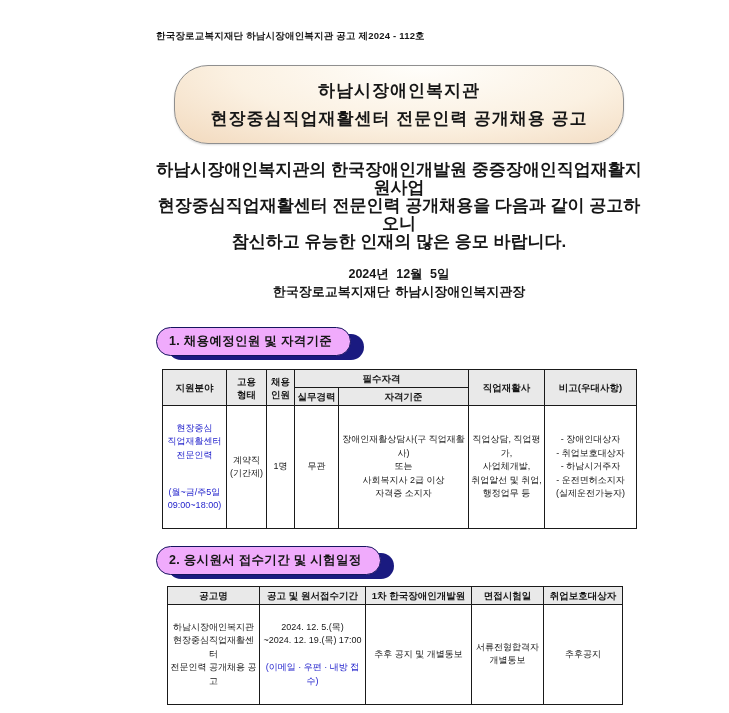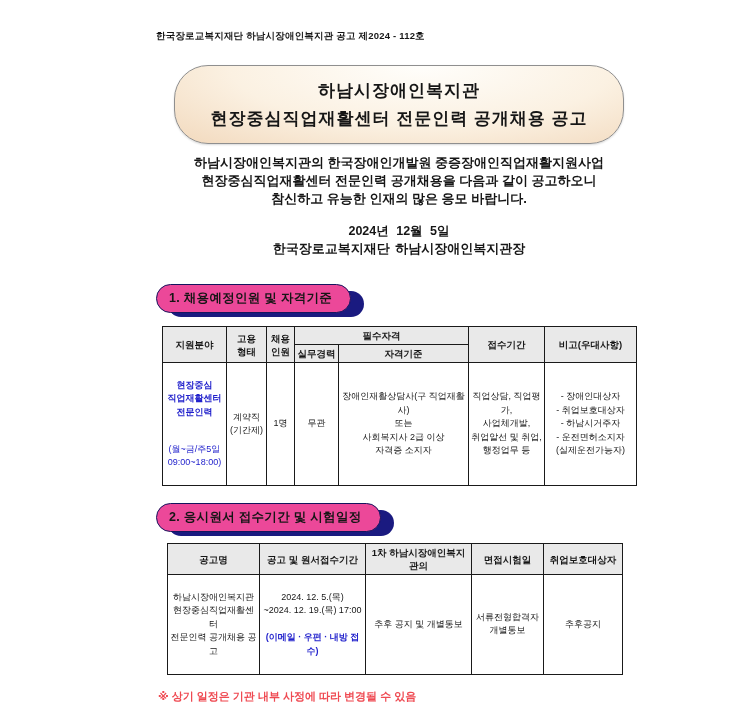--- a/index.html
+++ b/index.html
@@ -18,49 +18,49 @@
     border:1px solid #8f8f8f;
     border-radius:34px;
     background:radial-gradient(ellipse at 55% 0%, #fffefb 0%, #fbf1e2 55%, #f2d9bd 100%);
     text-align:center;
     padding:11px 4px 10px 4px;
     box-shadow:0 1px 2px rgba(0,0,0,0.15);
   }
   .title-box .tl { font-size:17px; font-weight:bold; line-height:28px; letter-spacing:1px; }
 
   .intro {
-    margin-top:10px; text-align:center;
-    font-size:13px; font-weight:bold; line-height:18px; white-space:pre-line;
+    margin-top:17px; text-align:center;
+    font-size:17px; font-weight:bold; line-height:18px; white-space:pre-line;
   }
   .date-line   { margin-top:15px; text-align:center; font-size:12.5px; font-weight:bold; word-spacing:4px; }
   .sign-line   { text-align:center; font-size:13px;   font-weight:bold; word-spacing:2px; }
 
   .pill-wrap { position:relative; display:inline-block; margin-top:26px; }
   .pill-wrap.second { margin-top:17px; }
   .pill-shadow {
     position:absolute; left:12px; top:7px; right:-13px; bottom:-4px;
     background:#1a1a80; border-radius:16px;
   }
   .pill {
     position:relative; display:inline-block;
-    background:#ec4899; border:1.6px solid #15155e; border-radius:16px;
+    background:#f0abfc; border:1.6px solid #15155e; border-radius:16px;
     padding:5px 18px 5px 12px;
     font-size:12.5px; font-weight:bold; letter-spacing:0.3px;
   }
 
   table { border-collapse:collapse; table-layout:fixed; background:#fff; }
   .t1 { margin:13px 0 0 6px;  width:474px; border:1.6px solid #1a1a1a; }
   .t2 { margin:11px 16px 0 11px; width:455px; border:1.6px solid #1a1a1a; }
   th, td { border:1px solid #1a1a1a; text-align:center; vertical-align:middle; padding:2px; }
   th { background:#e9e9e9; font-size:9.5px; font-weight:bold; line-height:13px; white-space:pre-line; }
   td { font-size:9px; line-height:13.5px; white-space:pre-line; }
   .t1 tr.data td { height:110px; }
   .t2 tr.data td { height:50px; }
   .blue { color:#2222cc; }
-  .b    { font-weight:bold; }
+  .b    { font-weight:normal; }
   .sched { margin-top:10px; }
   .note-cell { text-align:center; }
 
   .footnotes { margin-top:13px; margin-left:2px; font-size:11px; font-weight:bold; line-height:16.5px; }
   .note1 { color:#ef4a52; }
 </style>
 </head>
 <body>
 
 <div class="canvas">
@@ -98,21 +98,21 @@
           <col style="width:92px">
       </colgroup>
       <tbody>
         <tr>
           <th rowspan="2">지원분야</th>
           <th rowspan="2">고용
 형태</th>
           <th rowspan="2">채용
 인원</th>
           <th colspan="2">필수자격</th>
-          <th rowspan="2">접수기간</th>
+          <th rowspan="2">직업재활사</th>
           <th rowspan="2">비고(우대사항)</th>
         </tr>
         <tr>
           <th>실무경력</th>
           <th>자격기준</th>
         </tr>
         <tr class="data">
           <td>
             <div class="blue b">현장중심
 직업재활센터
@@ -153,21 +153,21 @@
         <col style="width:92px">
           <col style="width:106px">
           <col style="width:106px">
         <col style="width:72px">
           <col style="width:79px">
       </colgroup>
       <tbody>
         <tr>
           <th>공고명</th>
           <th>공고 및 원서접수기간</th>
-          <th>1차 하남시장애인복지관의</th>
+          <th>1차 한국장애인개발원</th>
           <th>면접시험일</th>
           <th>취업보호대상자</th>
         </tr>
         <tr class="data">
           <td>하남시장애인복지관
 현장중심직업재활센터
 전문인력 공개채용 공고</td>
           <td>
             <div>2024. 12. 5.(목)
 ~2024. 12. 19.(목) 17:00</div>

